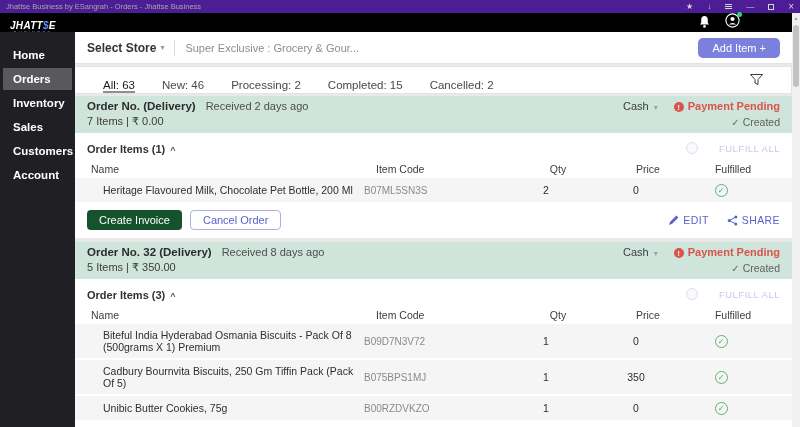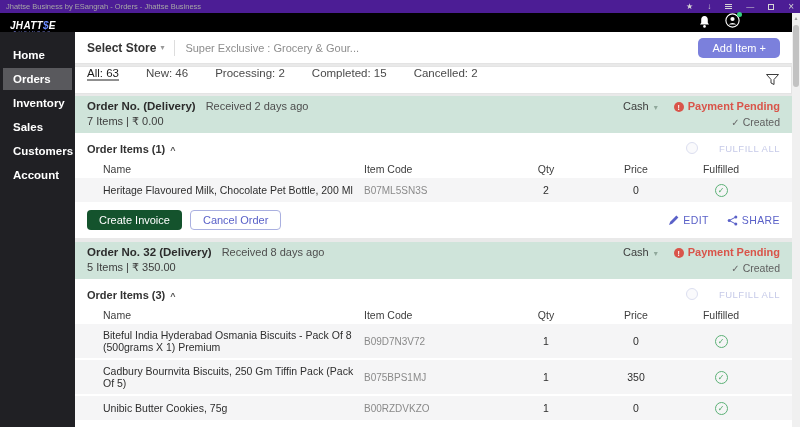--- a/index.html
+++ b/index.html
@@ -35,21 +35,21 @@
 
   
   .storebar { height:32px; background:#fff; border-bottom:1px solid #e3e3e3; display:flex; align-items:center; padding:0 12px; }
   .sel-store { font-size:12px; font-weight:600; color:#333; }
   .sel-chev { font-size:8px; color:#999; margin-left:4px; }
   .vdiv { width:1px; height:16px; background:#ddd; margin:0 10px; }
   .store-name { font-size:11px; color:#8d8d8d; }
   .add-order { margin-left:auto; background:#7b80dc; color:#fff; font-size:11px; border:none; border-radius:5px; padding:4px 14px; cursor:pointer; }
 
   
-  .tabsbar { height:28px; background:#fff; border:1px solid #e4e4e4; border-left:none; display:flex; align-items:flex-start; padding:0 12px; margin-top:2px; }
+  .tabsbar { height:28px; background:#fff; border:1px solid #e4e4e4; border-left:none; display:flex; align-items:flex-end; padding:0 28px; margin-top:2px; }
   .tab { display:flex; align-items:center; margin-right:27px; font-size:11.5px; color:#4a4a4a; border-bottom:2px solid transparent; cursor:pointer; }
   .tab.active { color:#1b1b1b; border-bottom-color:#8f8f8f; }
   .filter-btn { margin-left:auto; align-self:center; display:flex; cursor:pointer; }
 
   
   .order-card { margin-top:2px; }
   .order-card + .order-card { margin-top:4px; }
   .band { background:#cfe4da; padding:4px 12px 5px; display:flex; justify-content:space-between; }
   .band .l1 { font-size:11.5px; display:flex; align-items:flex-end; }
   .band .ttl { font-weight:700; color:#2c2c2c; }
@@ -66,21 +66,21 @@
 
   .card-body { background:#fff; }
   .items-head { display:flex; justify-content:space-between; align-items:center; padding:6px 12px 3px; }
   .items-title { font-size:11px; font-weight:600; color:#323232; }
   .caret { font-size:9px; color:#555; margin-left:5px; font-weight:bold; }
   .fulfill-all { display:flex; align-items:center; gap:21px; cursor:pointer; }
   .fa-circle { width:12px; height:12px; border-radius:50%; border:1px solid #dcdff0; background:#fafafc; }
   .fa-label { font-size:9.5px; color:#c6cae8; letter-spacing:.5px; }
 
   .tgrid { display:grid; grid-template-columns:minmax(0,1fr) 140px 90px 90px 80px; align-items:center; }
-  .thead { padding:3px 28px; font-size:10.5px; color:#3d3d3d; }
+  .thead { padding:3px 16px; font-size:10.5px; color:#3d3d3d; }
   .thead .c, .trow .c { padding-right:6px; }
   .c-center { text-align:center; }
   .trow { background:#f5f5f6; padding:5px 28px; margin-bottom:2px; font-size:10.5px; color:#2e2e2e; }
   .trow .code { color:#8a8a8a; font-size:10px; }
   .ok-badge { width:13px; height:13px; border-radius:50%; border:1px solid #5cb176; color:#4ca764; font-size:8px; display:inline-flex; align-items:center; justify-content:center; }
 
   .actions { display:flex; align-items:center; padding:6px 12px 8px; }
   .btn-primary { background:#14532d; color:#fff; border:none; border-radius:4px; font-size:11px; padding:4px 12px; cursor:pointer; }
   .btn-outline { background:#fff; color:#5a61c8; border:1px solid #aab0e0; border-radius:4px; font-size:11px; padding:3px 12px; margin-left:8px; cursor:pointer; }
   .act-right { margin-left:auto; display:flex; align-items:center; gap:18px; }

